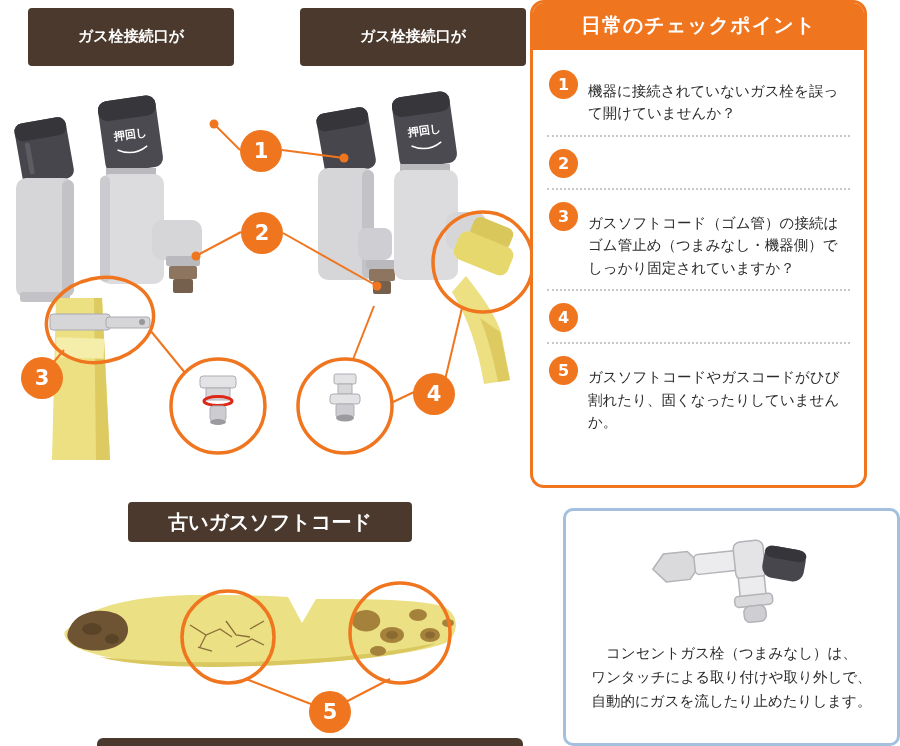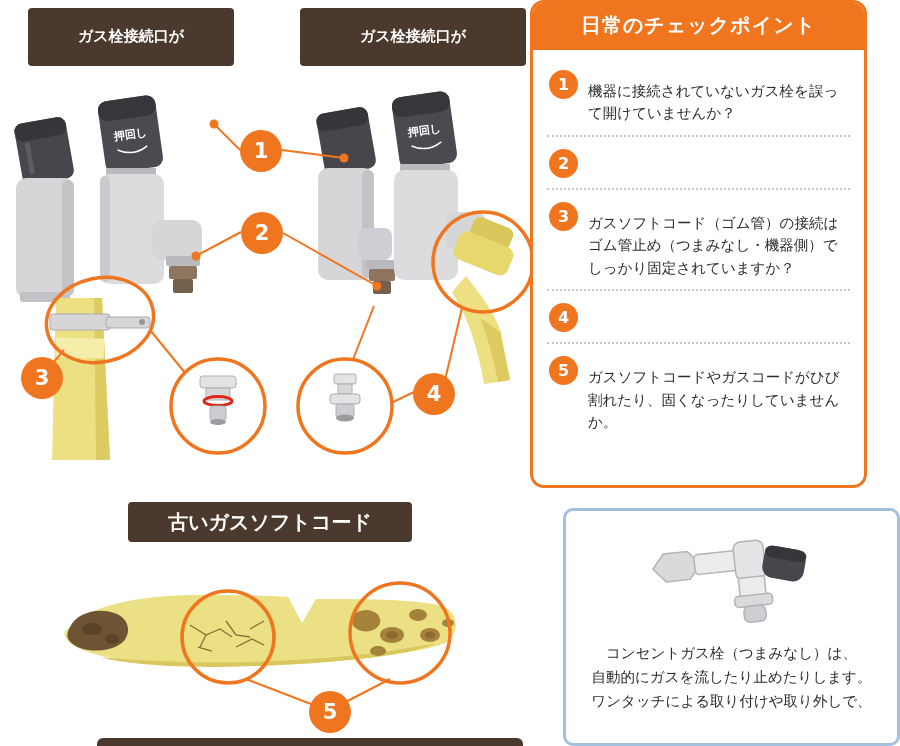--- a/index.html
+++ b/index.html
@@ -250,20 +250,20 @@
           <rect x="132" y="34" width="42" height="32" rx="11" fill="#46464c"></rect>
           <rect x="132" y="34" width="42" height="12" rx="8" fill="#35353a"></rect>
         </g>
         <rect x="106" y="60" width="26" height="20" fill="#ececee" stroke="#b3b3b8" stroke-width="1.5"></rect>
         <rect x="100" y="78" width="38" height="11" rx="4" fill="#dadadd" stroke="#b3b3b8" stroke-width="1.5"></rect>
         <rect x="108" y="89" width="22" height="16" rx="6" fill="#cfcfd3" stroke="#b3b3b8" stroke-width="1.5"></rect>
       </g>
     </svg>
     <p class="info-text">
       <span>コンセントガス栓（つまみなし）は、</span>
+      <span>ワンタッチによる取り付けや取り外しで、</span>
       <span>自動的にガスを流したり止めたりします。</span>
-      <span>ワンタッチによる取り付けや取り外しで、</span>
     </p>
   </div>
 
   <div class="cropped-badge"></div>
 
 </div>
 
 </body></html>

